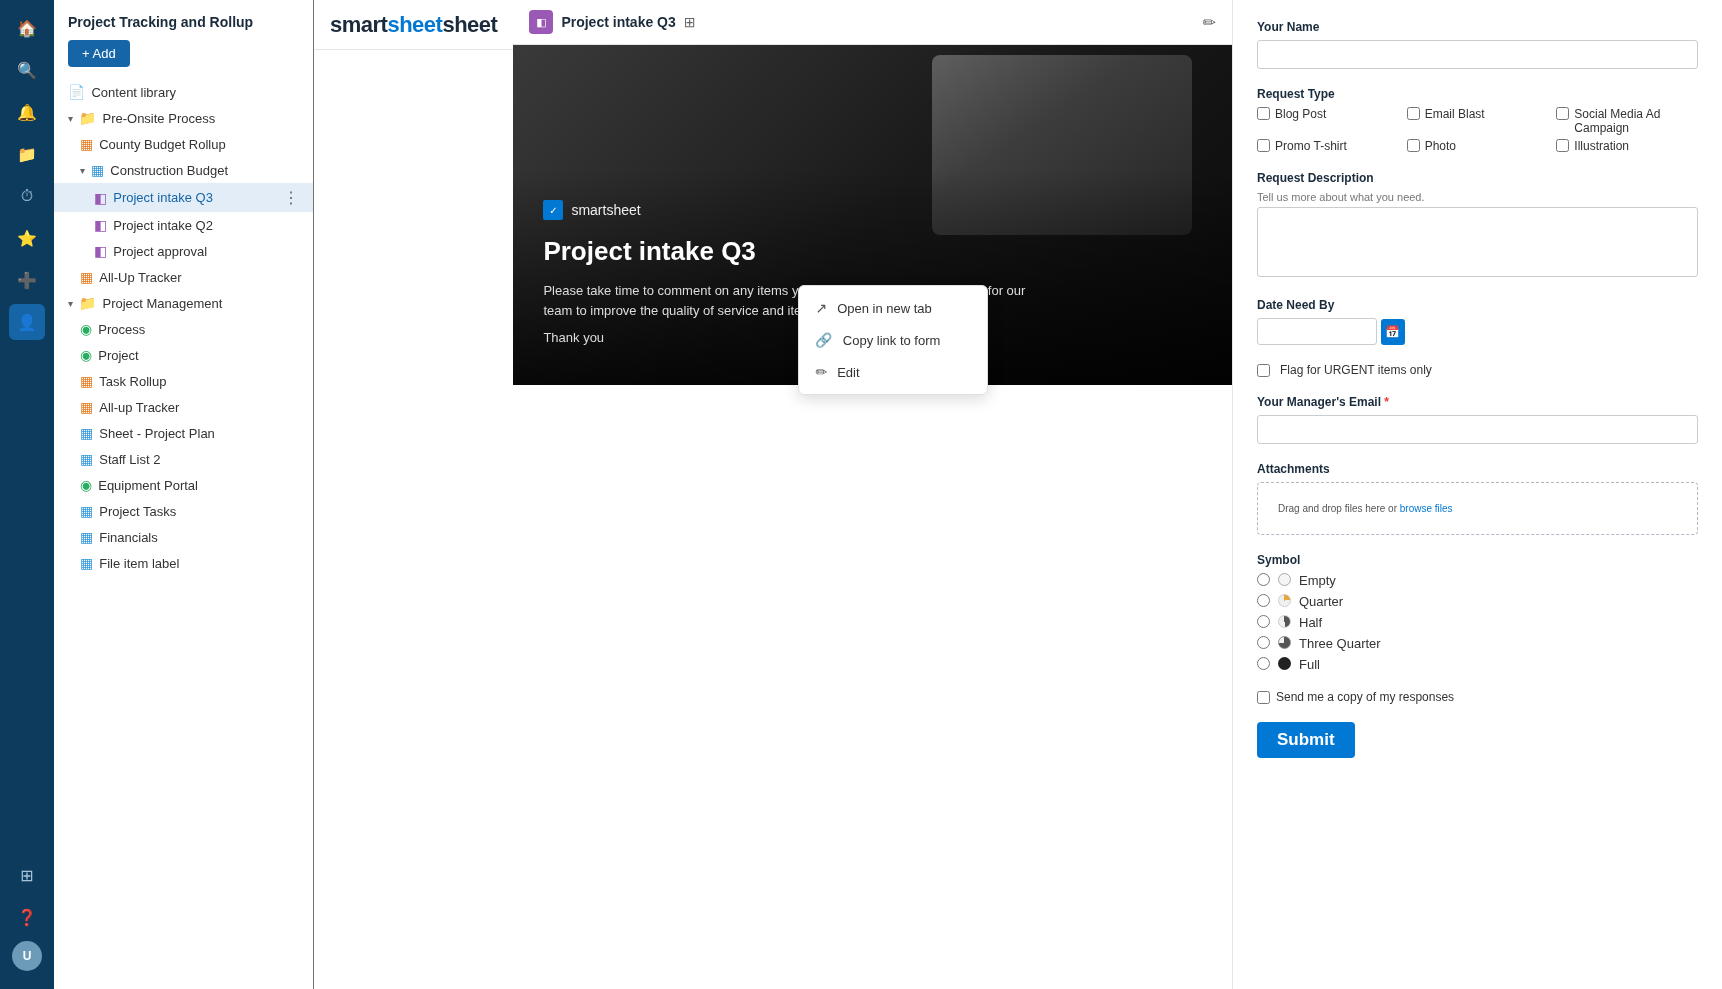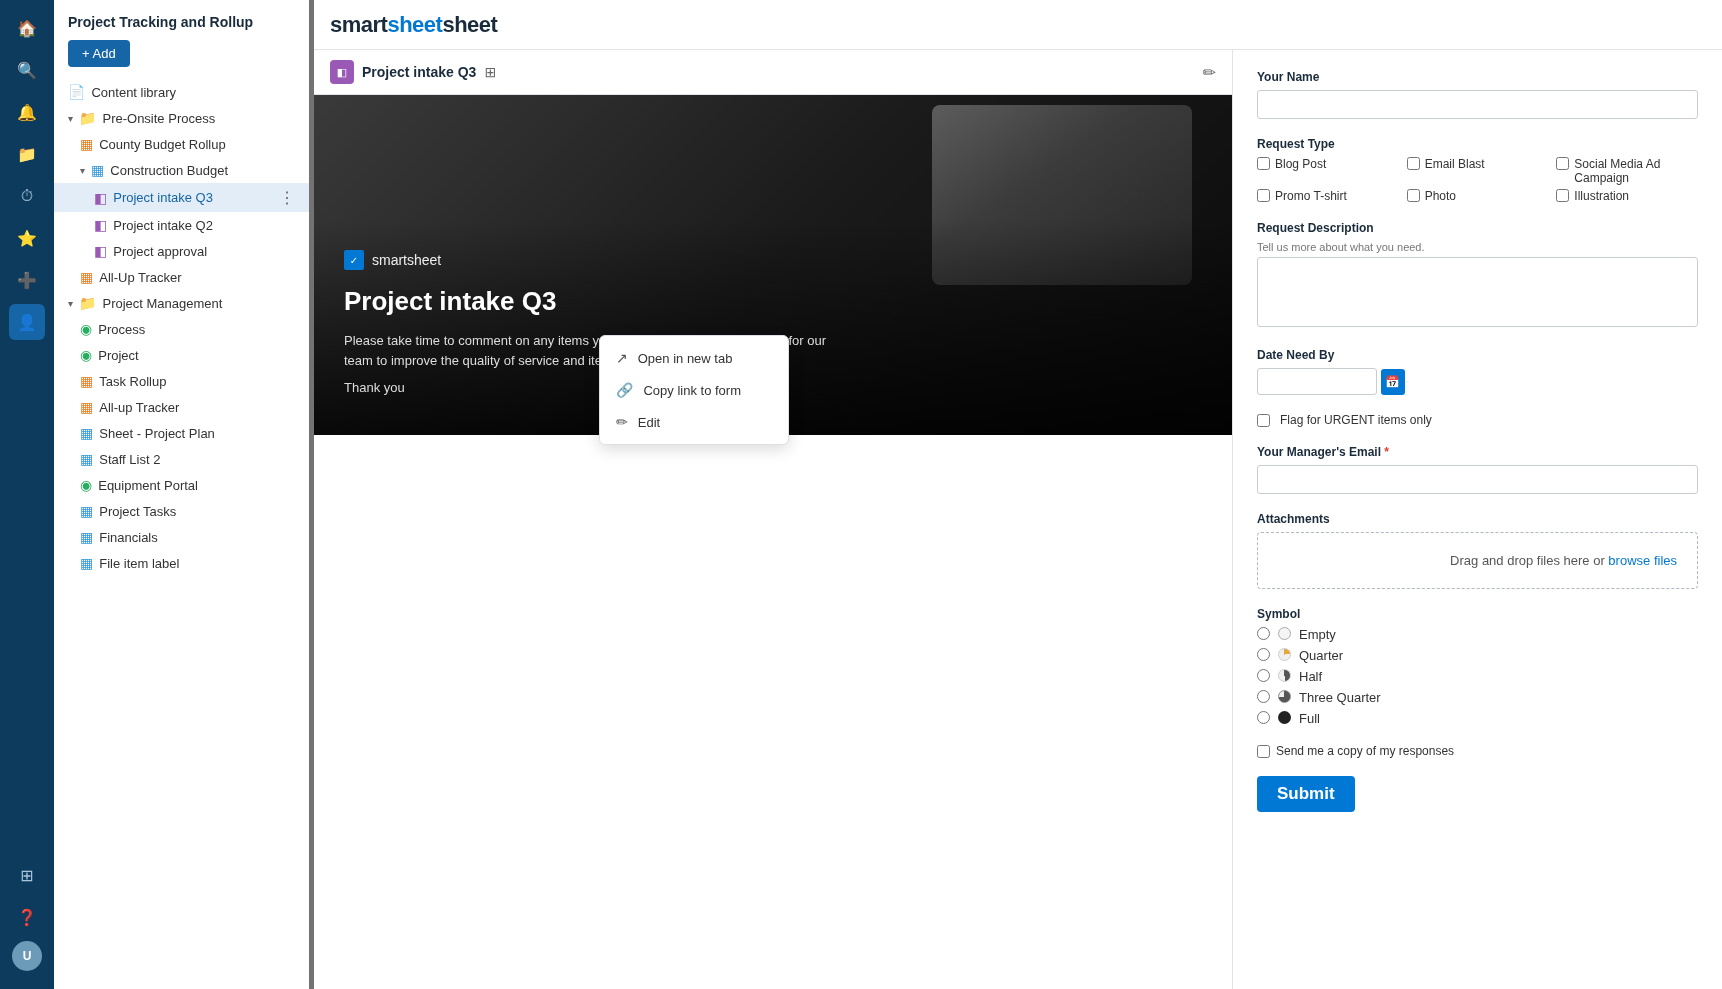--- a/index.html
+++ b/index.html
@@ -32,21 +32,21 @@
       background: #6b9bb8;
       display: flex; align-items: center; justify-content: center;
       color: white; font-size: 12px; font-weight: bold;
       margin-bottom: 8px;
     }
 
     
     .sidebar {
       width: 260px;
       background: #fff;
-      border-right: 5px solid #737373;
+      border-right: 1px solid #737373;
       display: flex;
       flex-direction: column;
       flex-shrink: 0;
       overflow-y: auto;
     }
     .sidebar-header {
       padding: 14px 14px 10px;
       font-weight: 600;
       font-size: 14px;
       color: #1a2b3c;
@@ -78,21 +78,21 @@
     .sidebar-item .item-dots { opacity: 0; font-size: 16px; color: #666; }
     .sidebar-item.active .item-dots { opacity: 1; }
     .tree-indent-1 { padding-left: 26px; }
     .tree-indent-2 { padding-left: 40px; }
     .collapse-arrow { font-size: 10px; color: #666; }
 
     
     .main {
       flex: 1;
       display: flex;
-      flex-direction: column;
+      flex-direction: row;
       overflow: hidden;
       background: #fff;
     }
     .top-bar {
       display: flex;
       align-items: center;
       padding: 0 16px;
       height: 50px;
       border-bottom: 1px solid #e0e4e8;
       flex-shrink: 0;
@@ -298,23 +298,23 @@
     .urgent-row {
       display: flex; align-items: center; gap: 10px;
       font-size: 12px; color: #333;
     }
 
     
     .attachments-dropzone {
       border: 1px dashed #b0b8c4;
       border-radius: 4px;
       padding: 20px;
-      text-align: right;
+      text-align: left;
       color: #555;
-      font-size: 13px;
+      font-size: 10px;
     }
     .attachments-dropzone a { color: #0078d4; text-decoration: none; }
 
     
     .symbol-options { display: flex; flex-direction: column; gap: 6px; margin-top: 4px; }
     .symbol-row {
       display: flex; align-items: flex-start; gap: 8px;
       font-size: 13px; color: #333;
     }
 

